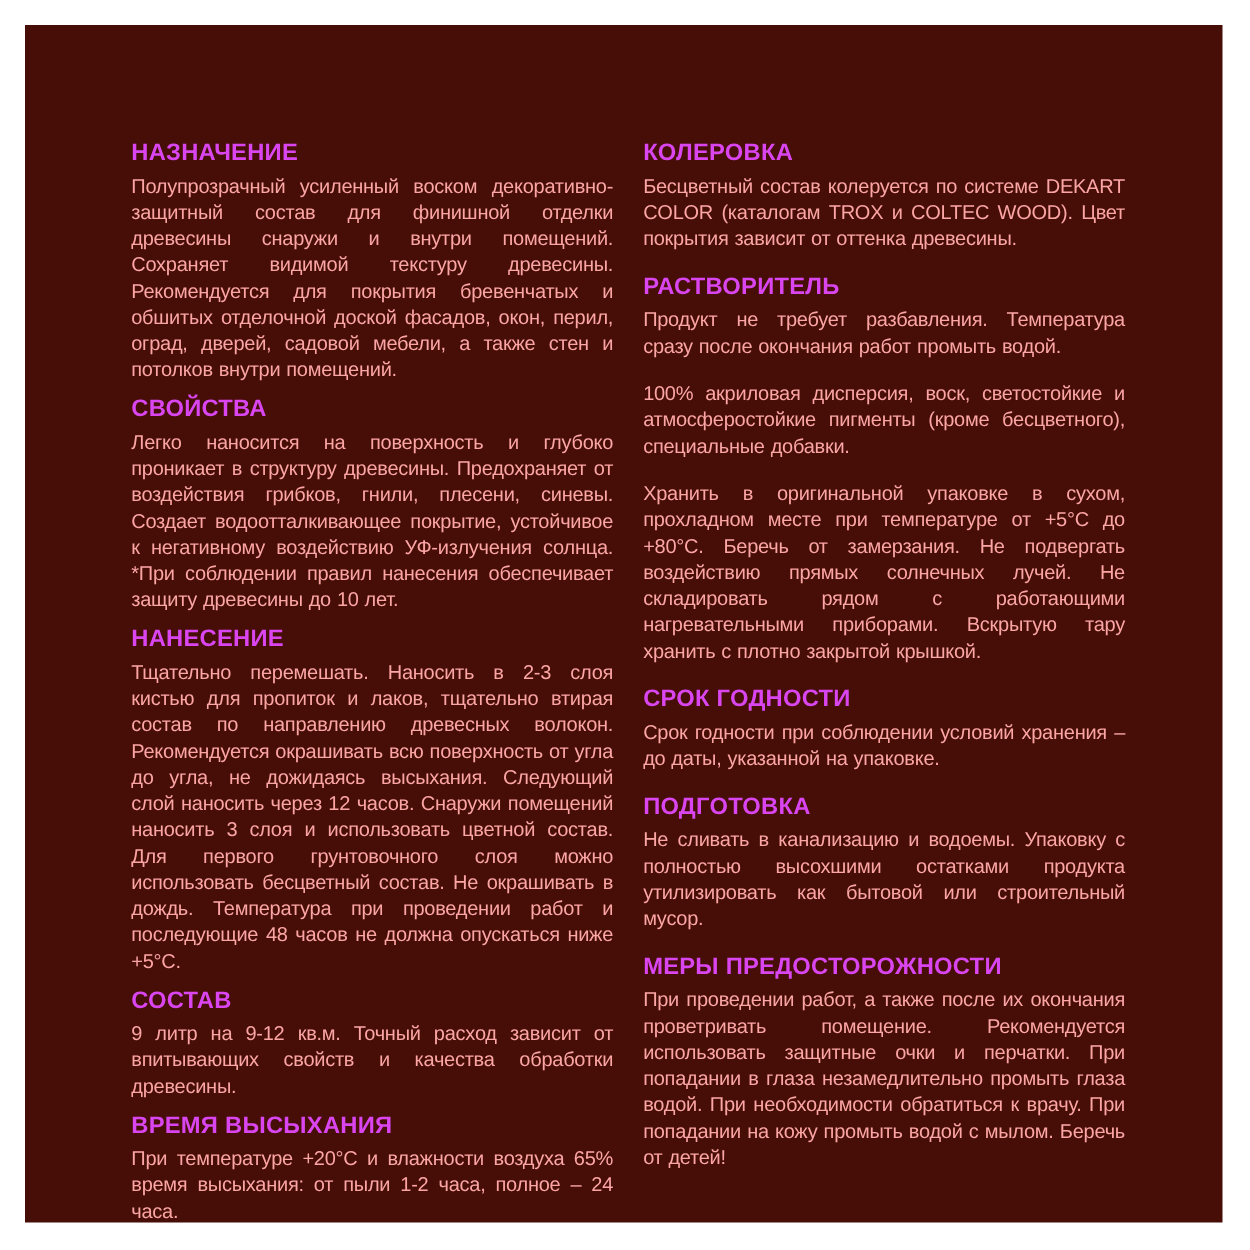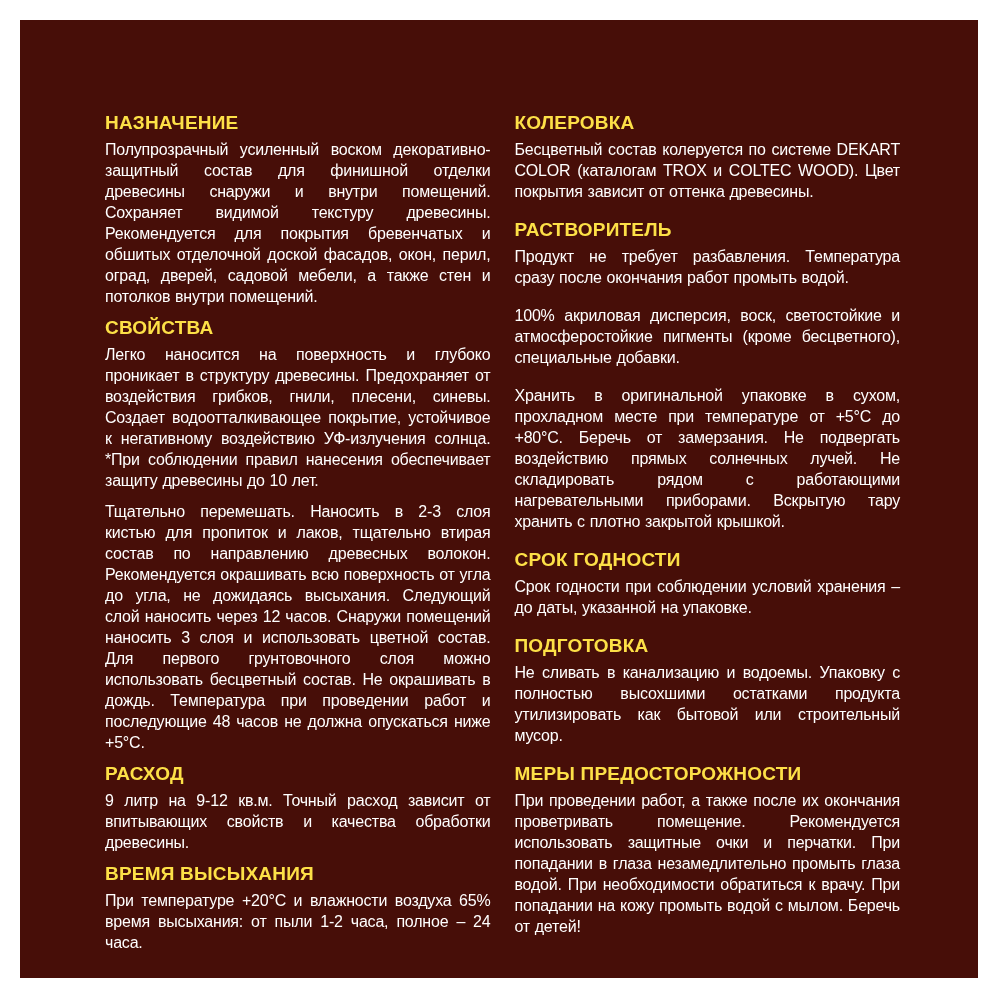--- a/index.html
+++ b/index.html
@@ -25,28 +25,28 @@
     gap: 24px;
   }
   .col { flex: 1 1 0; min-width: 0; }
   section { margin: 0 0 10px 0; }
   .col-right section { margin-bottom: 17px; }
   h2 {
     margin: 0 0 5px 0;
     font-size: 19px;
     line-height: 22px;
     font-weight: bold;
-    color: #fde047;
+    color: #d946ef;
     letter-spacing: 0.2px;
   }
   p {
     margin: 0;
     font-size: 16px;
     line-height: 21px;
-    color: #ffffff;
+    color: #fca5a5;
     text-align: justify;
     letter-spacing: -0.2px;
     word-spacing: 0.5px;
   }
 </style>
 </head>
 <body>
 
 <div class="page">
   <div class="panel">
@@ -55,24 +55,25 @@
       <div class="col col-left">
         <section>
           <h2>НАЗНАЧЕНИЕ</h2>
           <p>Полупрозрачный усиленный воском декоративно-защитный состав для финишной отделки древесины снаружи и внутри помещений. Сохраняет видимой текстуру древесины. Рекомендуется для покрытия бревенчатых и обшитых отделочной доской фасадов, окон, перил, оград, дверей, садовой мебели, а также стен и потолков внутри помещений.</p>
         </section>
         <section>
           <h2>СВОЙСТВА</h2>
           <p>Легко наносится на поверхность и глубоко проникает в структуру древесины. Предохраняет от воздействия грибков, гнили, плесени, синевы. Создает водоотталкивающее покрытие, устойчивое к негативному воздействию УФ-излучения солнца. *При соблюдении правил нанесения обеспечивает защиту древесины до 10 лет.</p>
         </section>
         <section>
+          <h2>НАНЕСЕНИЕ</h2>
           <p>Тщательно перемешать. Наносить в 2-3 слоя кистью для пропиток и лаков, тщательно втирая состав по направлению древесных волокон. Рекомендуется окрашивать всю поверхность от угла до угла, не дожидаясь высыхания. Следующий слой наносить через 12 часов. Снаружи помещений наносить 3 слоя и использовать цветной состав. Для первого грунтовочного слоя можно использовать бесцветный состав. Не окрашивать в дождь. Температура при проведении работ и последующие 48 часов не должна опускаться ниже +5°С.</p>
         </section>
         <section>
-          <h2>РАСХОД</h2>
+          <h2>СОСТАВ</h2>
           <p>9 литр на 9-12 кв.м. Точный расход зависит от впитывающих свойств и качества обработки древесины.</p>
         </section>
         <section>
           <h2>ВРЕМЯ ВЫСЫХАНИЯ</h2>
           <p>При температуре +20°С и влажности воздуха 65% время высыхания: от пыли 1-2 часа, полное – 24 часа.</p>
         </section>
       </div>
 
       <div class="col col-right">
         <section>

